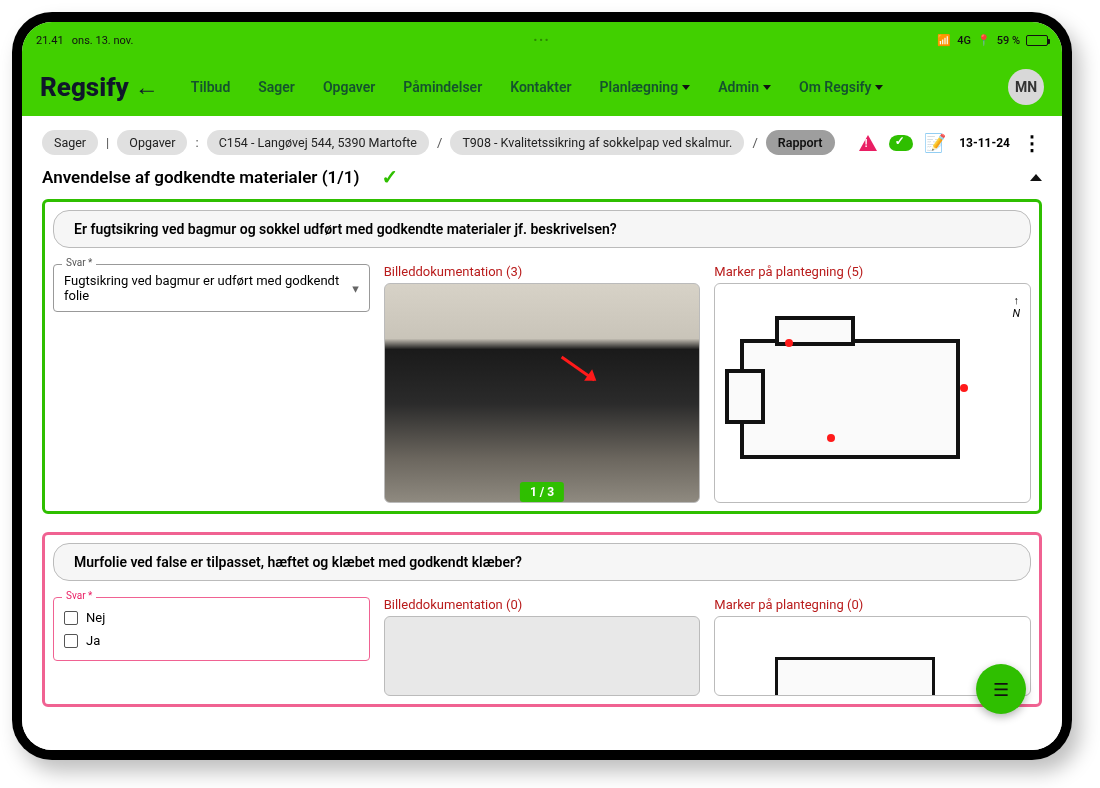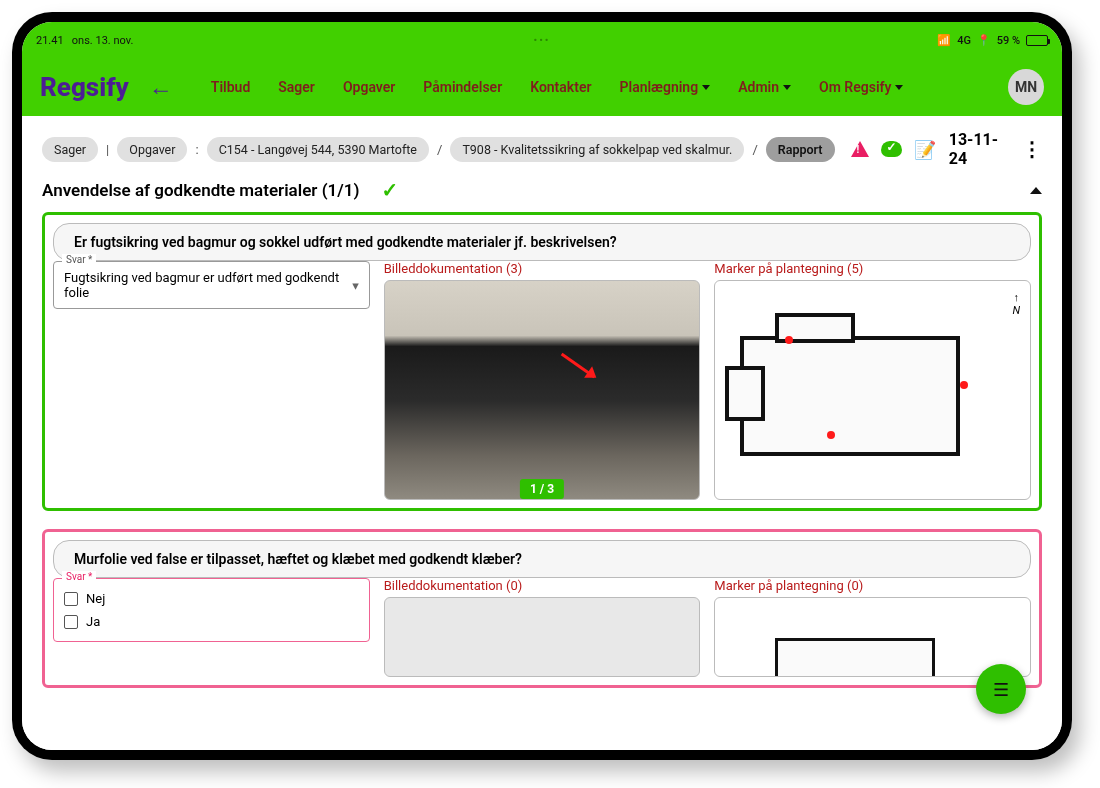--- a/index.html
+++ b/index.html
@@ -24,57 +24,57 @@
   .statusbar .right { display:flex; gap:6px; align-items:center; font-weight:500; }
   .sb-icon { display:inline-block; }
   .battery { width:22px; height:11px; border:1px solid #111; border-radius:2px; position:relative; }
   .battery::after { content:""; position:absolute; right:-3px; top:3px; width:2px; height:5px; background:#111; border-radius:0 1px 1px 0; }
   .battery .fill { background:#111; height:100%; width:59%; }
 
   
   .nav {
     height: 58px; background: #41d000; display:flex; align-items:center; padding:0 18px; gap:8px;
   }
-  .brand { font-size: 26px; font-weight: 800; color:#4c1d95; display:flex; align-items:center; gap:20px; margin-right:30px; }
+  .brand { font-size: 26px; font-weight: 800; color:#0f172a; display:flex; align-items:center; gap:6px; margin-right:24px; }
   .nav-links { display:flex; gap:28px; flex:1; }
-  .nav-link { font-size:14px; font-weight:600; color:#7f1d1d; display:flex; align-items:center; gap:4px; cursor:pointer; }
+  .nav-link { font-size:14px; font-weight:600; color:#14532d; display:flex; align-items:center; gap:4px; cursor:pointer; }
   .avatar { width:36px; height:36px; border-radius:50%; background:#d8d8d8; display:flex; align-items:center; justify-content:center; font-weight:700; font-size:14px; color:#333; }
 
   .chev { width:0; height:0; border-left:4px solid transparent; border-right:4px solid transparent; border-top:5px solid #111; display:inline-block; }
 
   
   .content { padding: 14px 20px; height: calc(100% - 84px); overflow:hidden; background:#fff; }
 
   
   .crumb-row { display:flex; align-items:center; gap:8px; margin-bottom:10px; }
   .chip { background:#e0e0e0; border-radius:14px; padding:5px 12px; font-size:12.5px; color:#222; cursor:pointer; white-space:nowrap; }
   .chip.active { background:#9e9e9e; color:#111; font-weight:600; }
   .crumb-sep { font-size:13px; color:#555; }
   .crumb-spacer { flex:1; }
   .crumb-icons { display:flex; align-items:center; gap:12px; }
-  .date { font-size:16px; font-weight:700; }
+  .date { font-size:12px; font-weight:700; }
   .tri-warn { width:0; height:0; border-left:9px solid transparent; border-right:9px solid transparent; border-bottom:16px solid #e91e63; position:relative; }
   .tri-warn::after { content:"!"; position:absolute; left:-3px; top:3px; color:#fff; font-size:10px; font-weight:700; }
   .cloud-check { width:24px; height:16px; background:#2fbf00; border-radius:10px 10px 8px 8px; position:relative; }
   .cloud-check::after { content:"✓"; position:absolute; left:6px; top:-1px; color:#fff; font-size:12px; font-weight:700; }
   .notes-ic { font-size:18px; }
   .dots-v { font-size:20px; font-weight:700; }
 
   
   .sec-head { display:flex; align-items:center; gap:22px; margin:6px 0 10px; }
   .sec-title { font-size:17px; font-weight:600; }
   .sec-count { font-weight:600; }
   .check-ic { color:#2fbf00; font-size:20px; font-weight:700; }
   .x-ic { color:#e91e63; font-size:20px; font-weight:700; }
   .chev-up { margin-left:auto; width:0; height:0; border-left:6px solid transparent; border-right:6px solid transparent; border-bottom:7px solid #111; cursor:pointer; }
 
   
   .panel { border:3px solid #2fbf00; border-radius:6px; padding:8px; margin-bottom:18px; }
   .panel.pink { border-color:#f06292; }
-  .question-box { border:1px solid #bbb; border-radius:16px; background:#f6f6f6; padding:10px 20px; font-size:14px; font-weight:600; margin-bottom:0; }
+  .question-box { border:1px solid #bbb; border-radius:16px; background:#f6f6f6; padding:10px 20px; font-size:14px; font-weight:600; margin-bottom:16px; }
 
   .cols { display:flex; gap:14px; }
   .col { flex:1; min-width:0; }
   .col-label { font-size:13px; margin-bottom:4px; color:#b91c1c; }
   .answer-select { border:1px solid #999; border-radius:4px; padding:8px 10px; font-size:13px; display:flex; align-items:center; justify-content:space-between; position:relative; cursor:pointer; }
   .answer-select .float-label { position:absolute; top:-8px; left:8px; background:#fff; padding:0 4px; font-size:10px; color:#555; }
   .answer-checks { border:1px solid #f06292; border-radius:4px; padding:8px 10px; font-size:13px; position:relative; background:#fff; }
   .answer-checks .float-label { position:absolute; top:-8px; left:8px; background:#fff; padding:0 4px; font-size:10px; color:#e91e63; }
   .chk-row { display:flex; align-items:center; gap:8px; padding:4px 0; }
   .chk { width:14px; height:14px; border:1.5px solid #555; border-radius:2px; }

